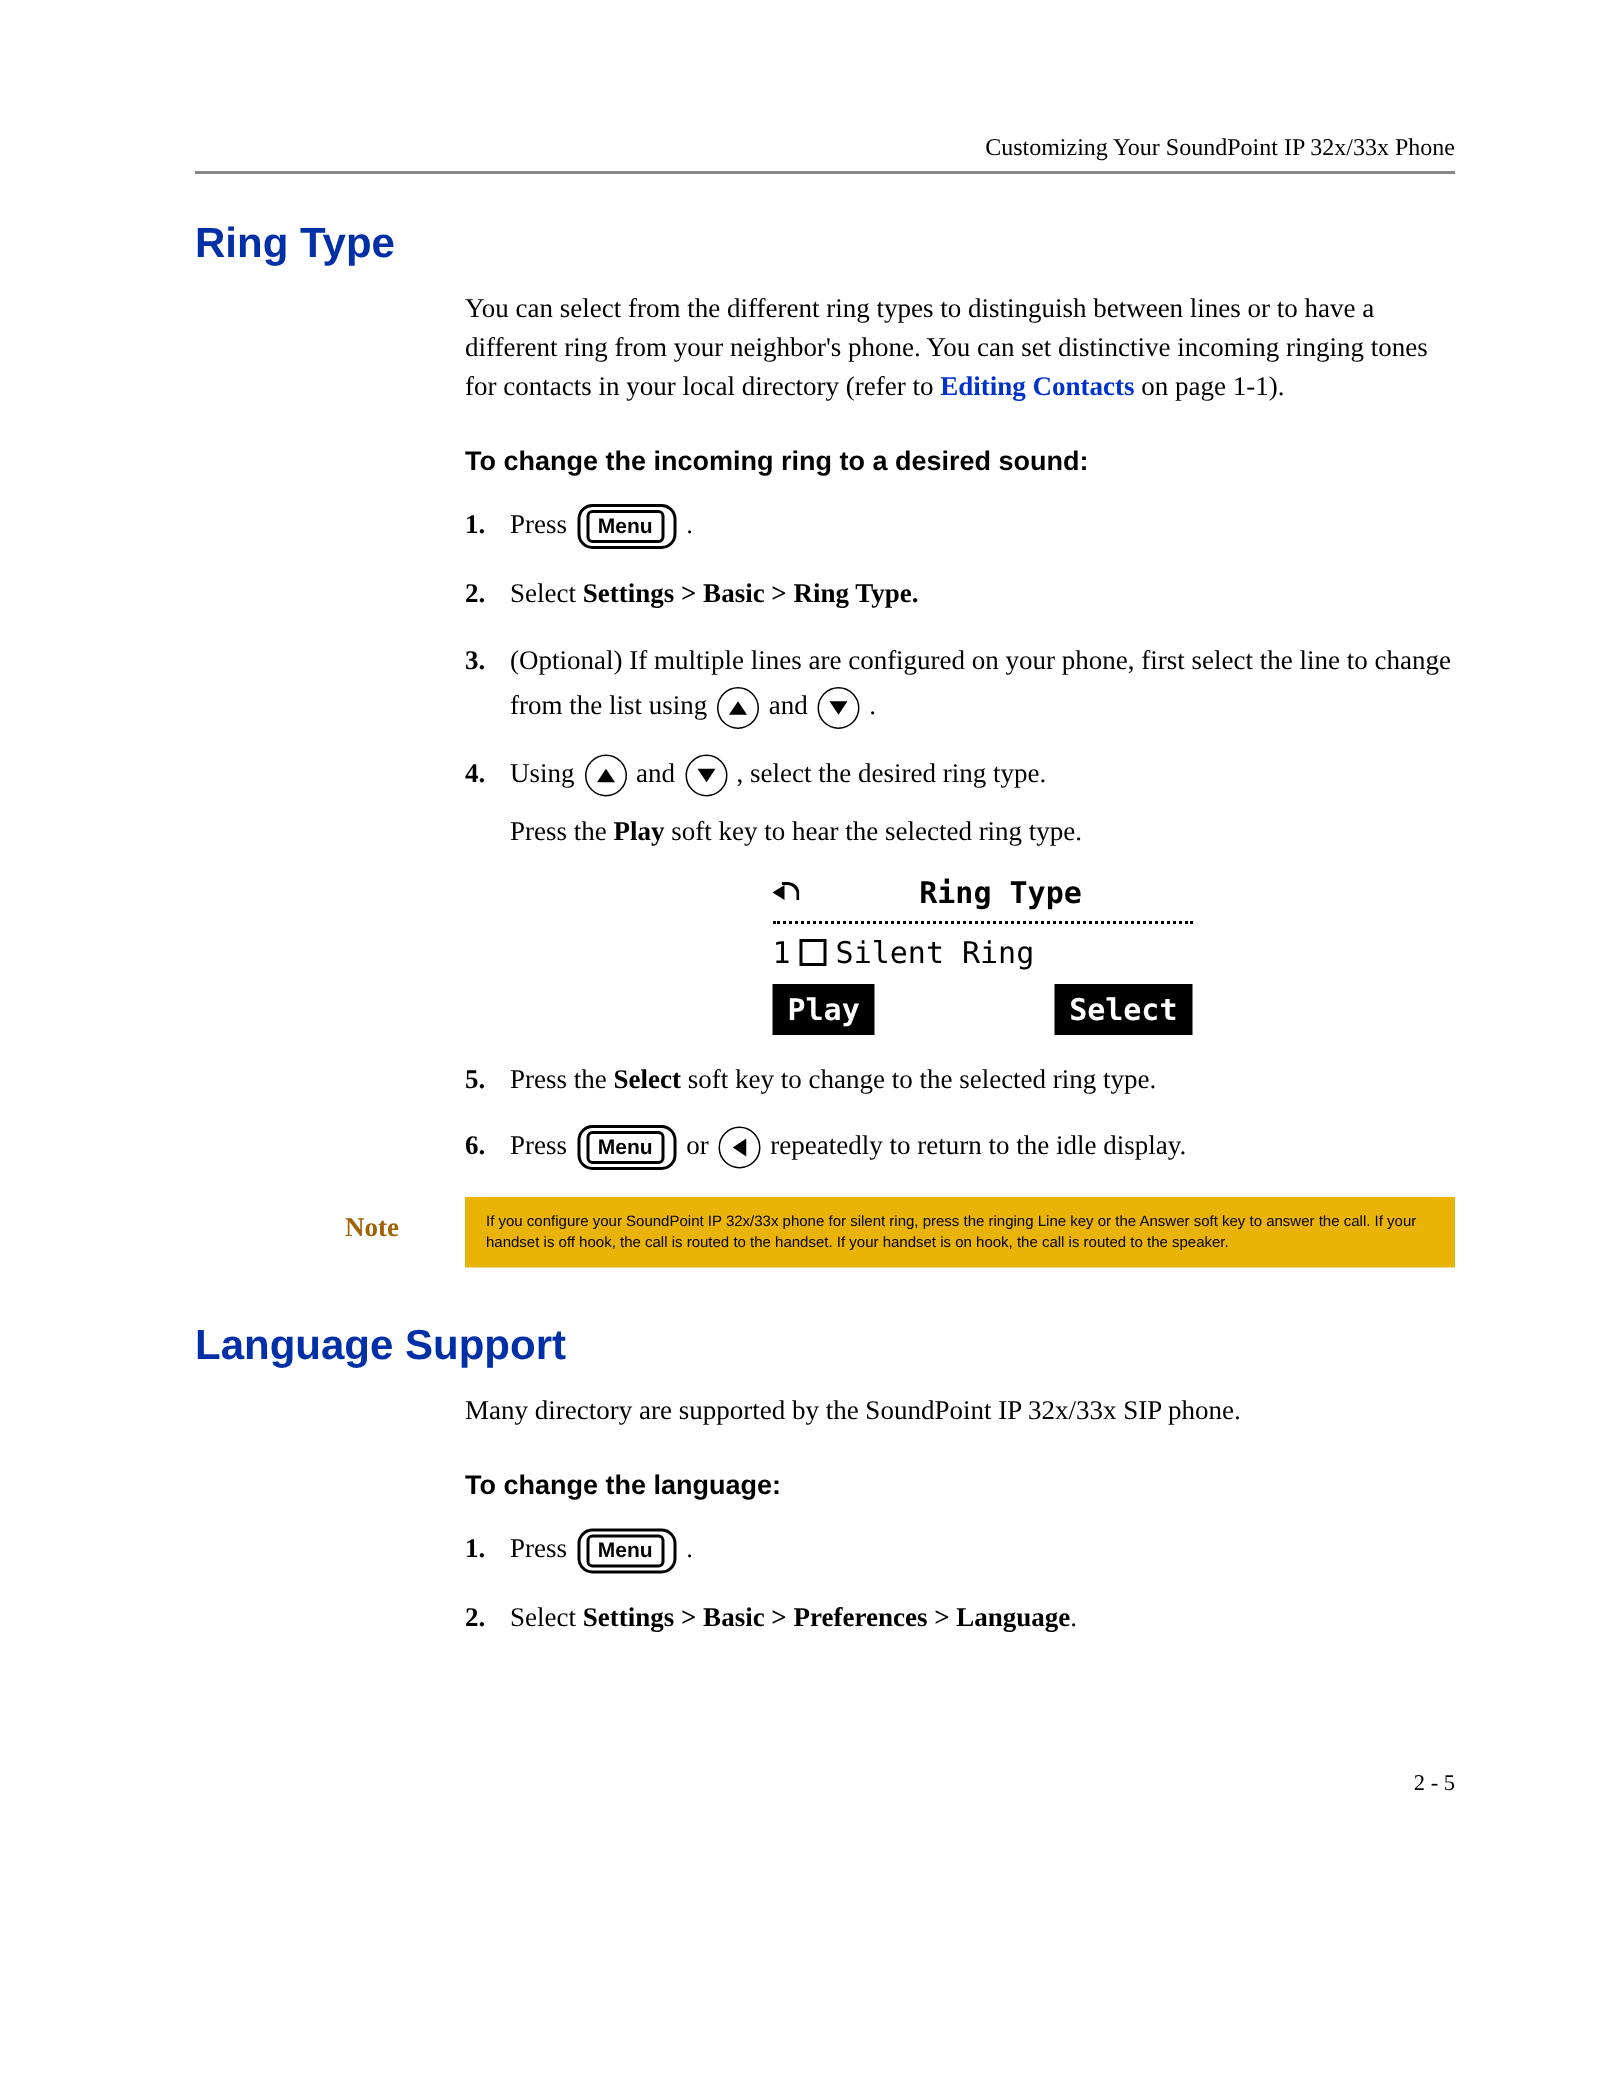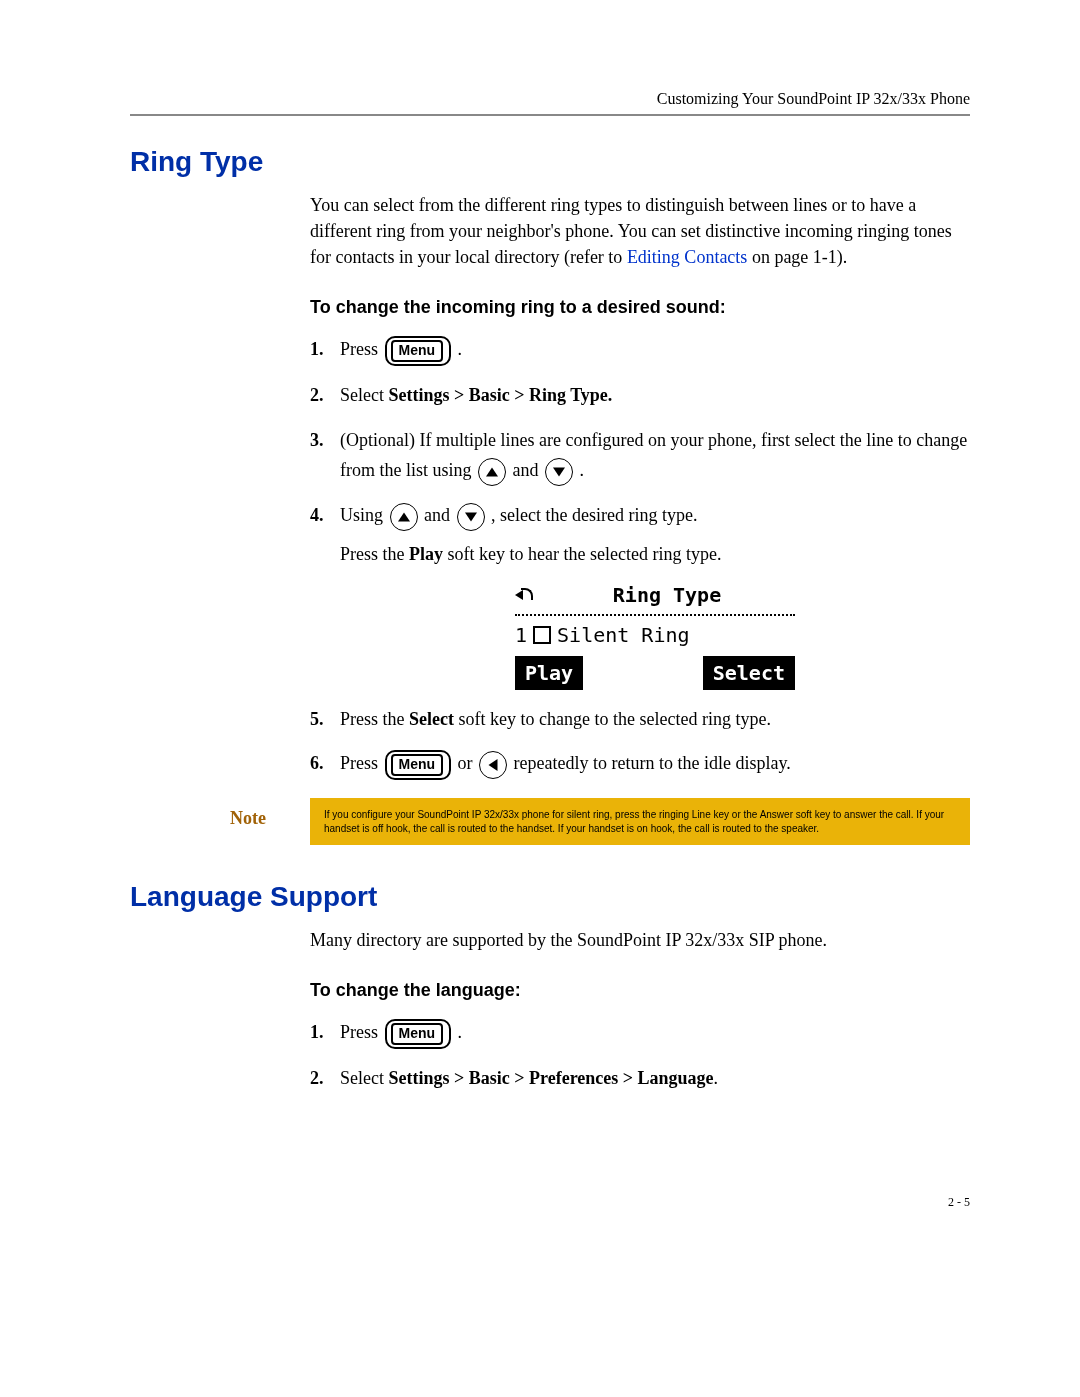--- a/index.html
+++ b/index.html
@@ -31,21 +31,21 @@
     font-weight: bold;
     font-size: 28px;
     margin: 22px 0 14px 0;
   }
   .body-indent {
     margin-left: 180px;
     font-size: 18px;
     line-height: 1.45;
   }
   .body-indent p { margin: 0 0 10px 0; }
-  .link { color: #0033cc; }
+  .link { color: #0033cc; font-weight: bold; }
   .subhead {
     font-family: Arial, Helvetica, sans-serif;
     font-weight: bold;
     font-size: 18px;
     margin: 24px 0 14px 0;
   }
   ol.steps {
     list-style: none;
     padding: 0;
     margin: 0;
@@ -153,23 +153,23 @@
     flex:1;
     background:#eab308;
     padding:10px 14px;
     font-family: Arial, Helvetica, sans-serif;
     font-size:10px;
     line-height:1.35;
   }
 
   .page-num {
     position:absolute;
-    bottom: 40px;
+    bottom: 52px;
     right: 110px;
-    font-size:12px;
+    font-size:15px;
   }
 </style>
 </head>
 <body>
 
 <div class="page">
 
   <div class="running-head">Customizing Your SoundPoint IP 32x/33x Phone</div>
   <hr class="rule">
 

